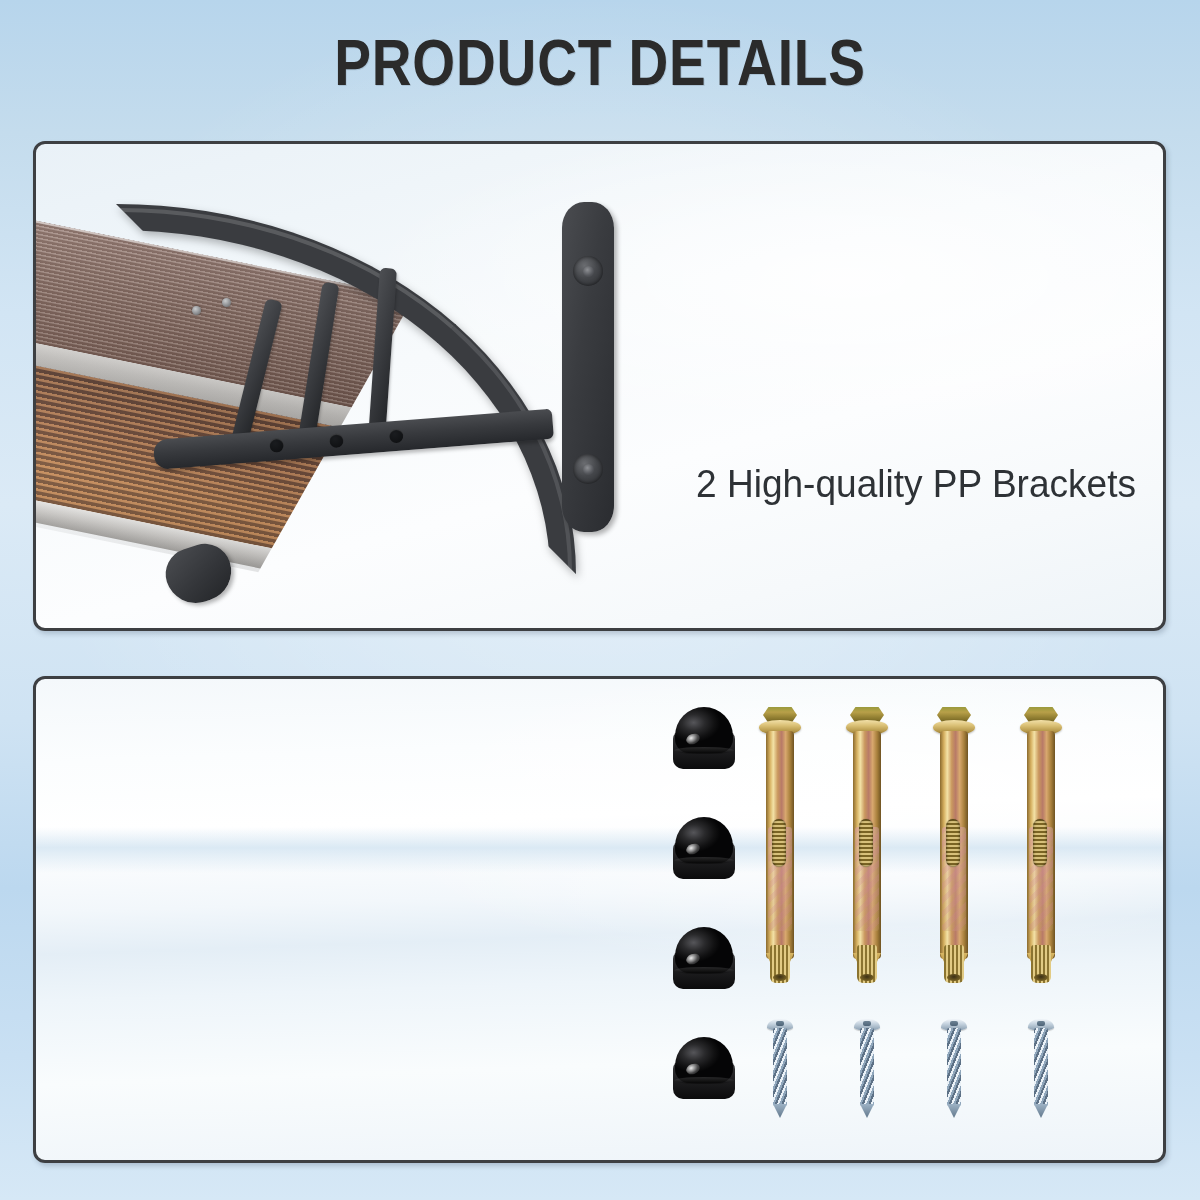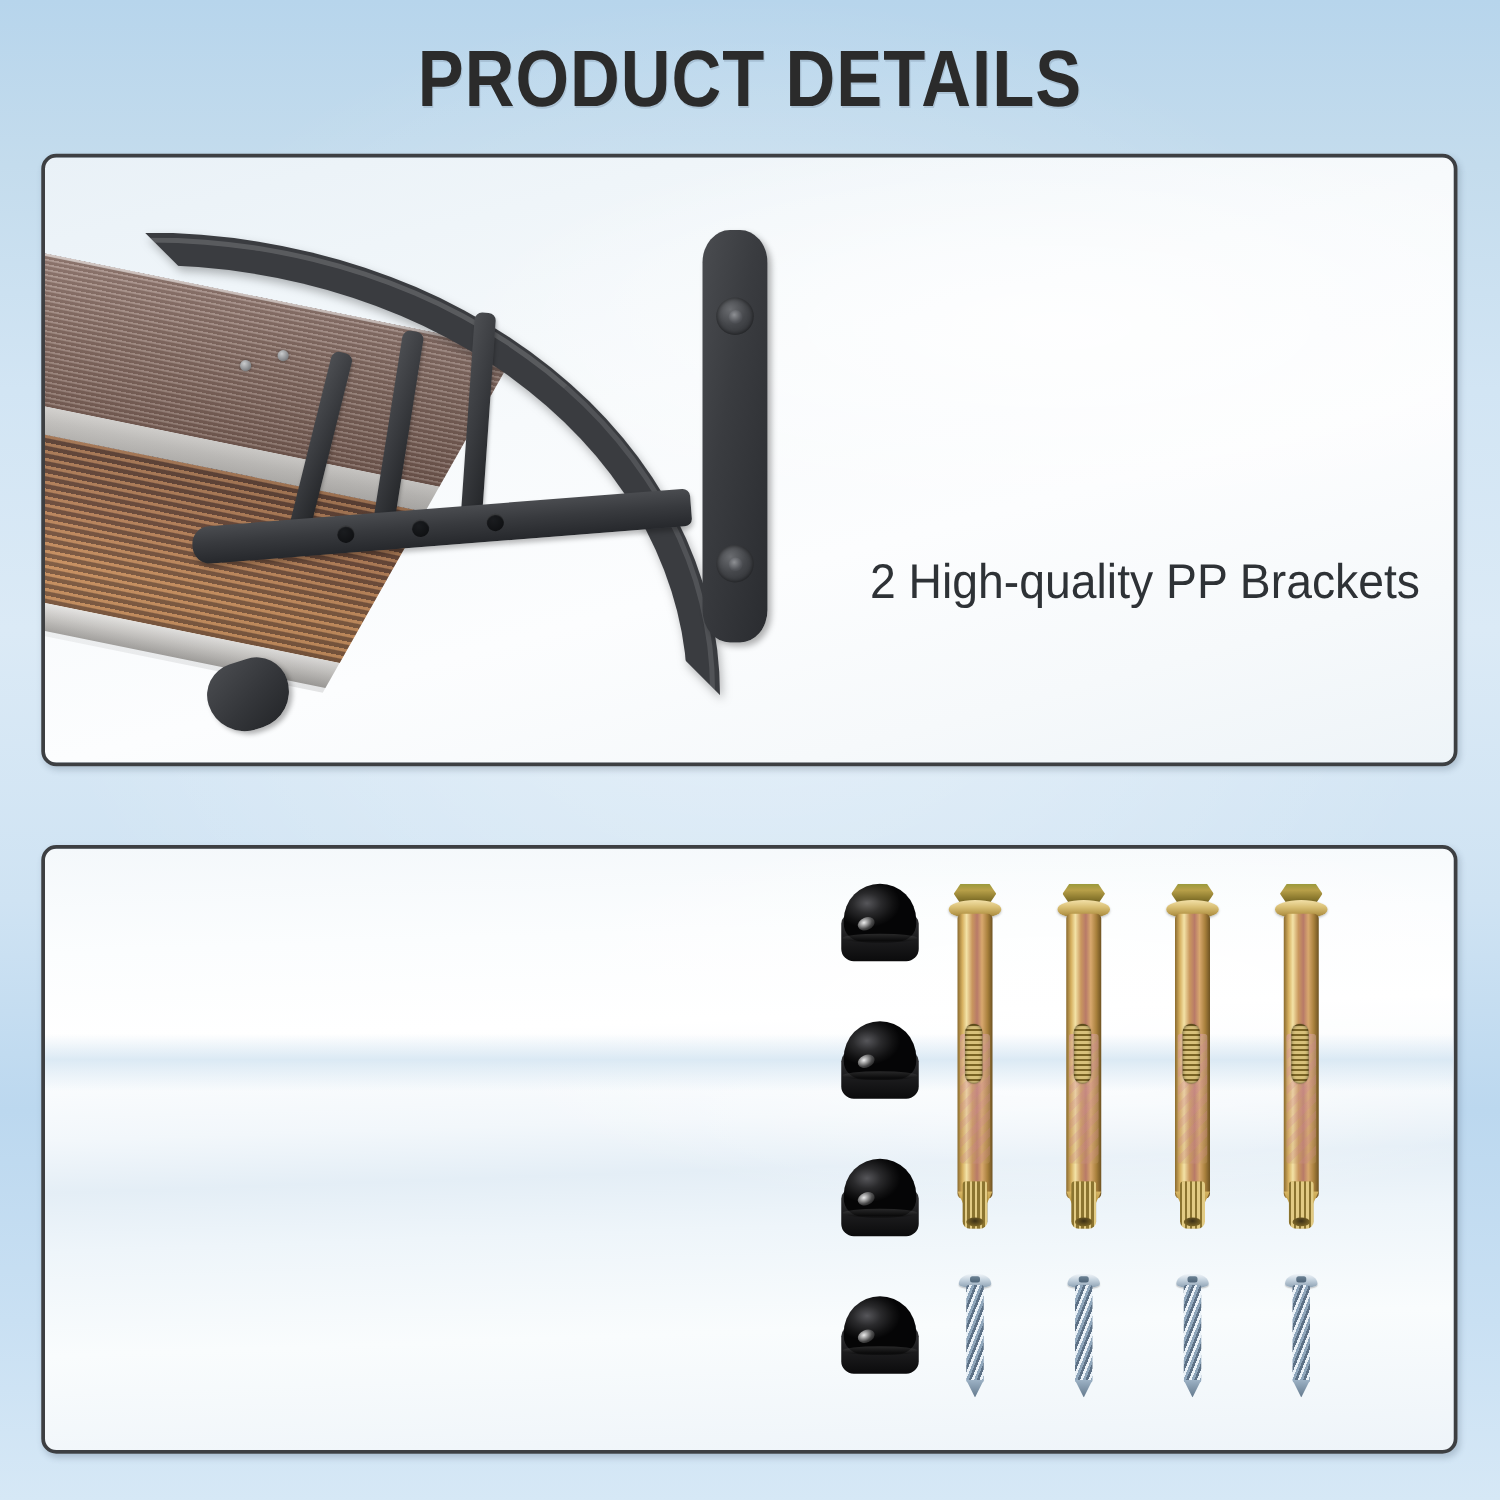--- a/index.html
+++ b/index.html
@@ -63,21 +63,21 @@
   .panel {
     position: absolute;
     border: 3px solid #3d3f42;
     border-radius: 12px;
     box-sizing: border-box;
     overflow: hidden;
     box-shadow: 2px 3px 5px rgba(40,60,80,0.22);
   }
   #panel-brackets {
     left: 33px;
-    top: 123px;
+    top: 141px;
     width: 1133px;
     height: 490px;
     background:
       linear-gradient(165deg,
         #e9f1f7 0%,
         #eff5f9 18%,
         #f7fafc 40%,
         #fcfdfe 62%,
         #f6f9fb 82%,
         #eef4f8 100%);

